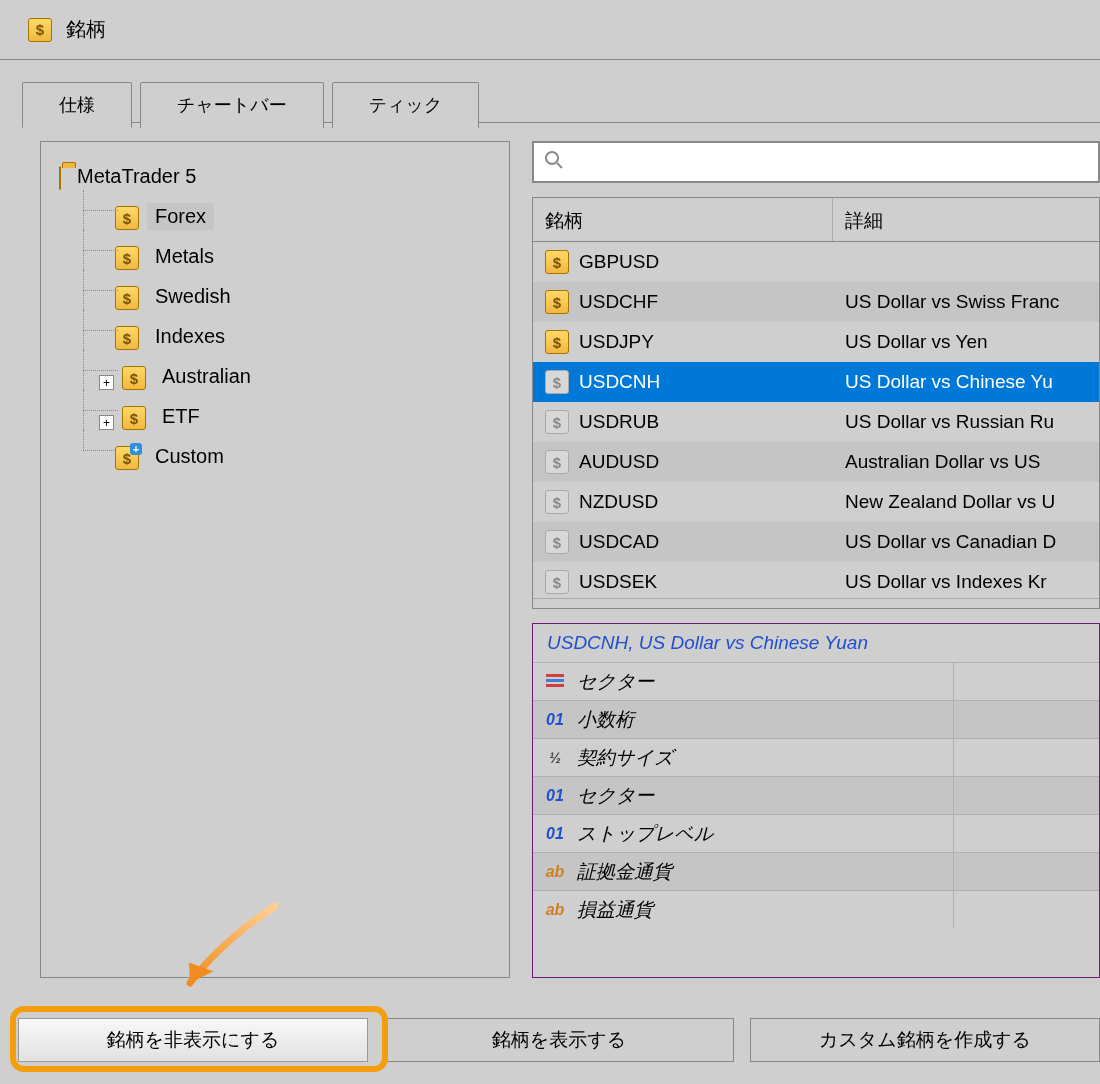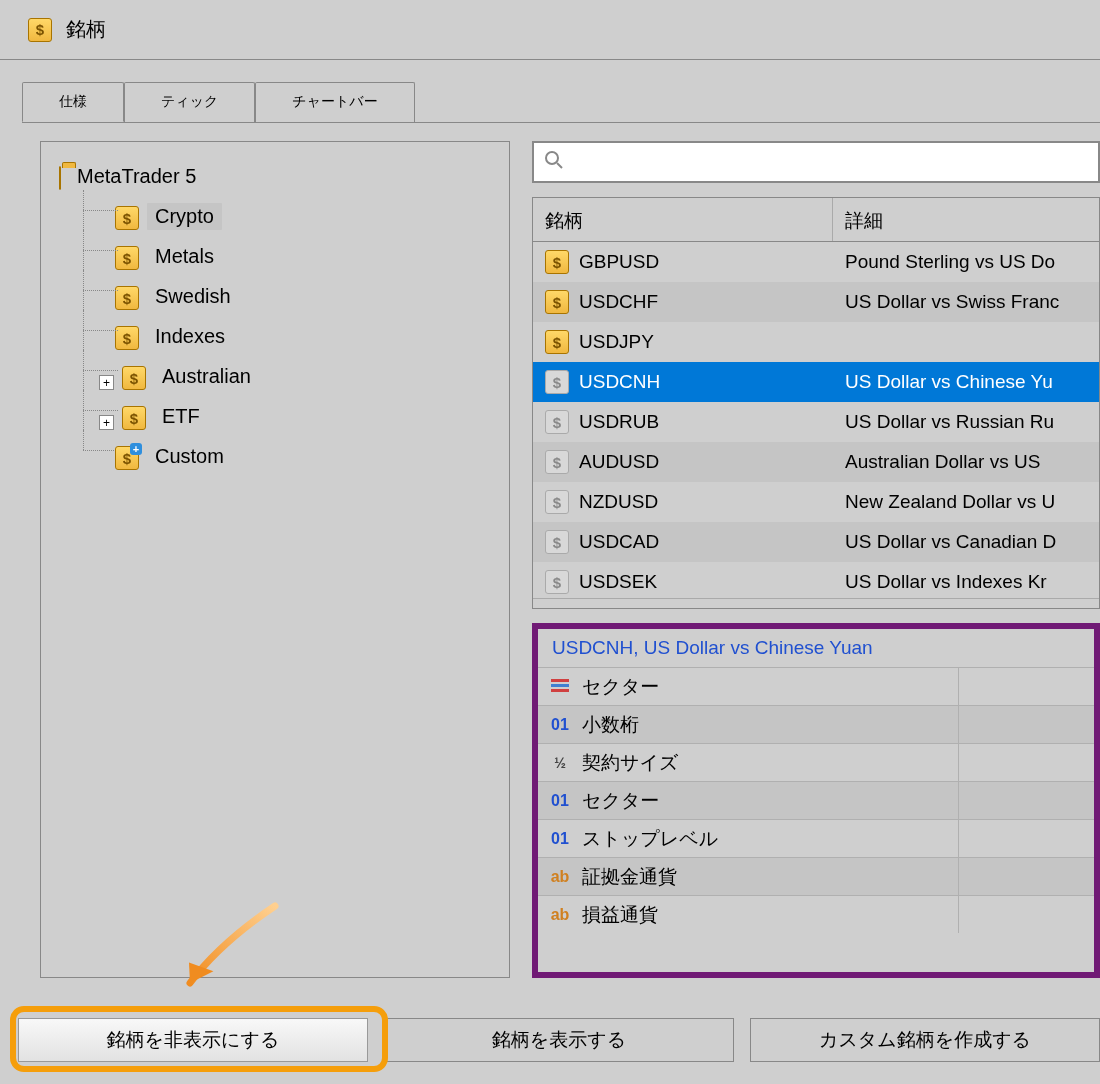--- a/index.html
+++ b/index.html
@@ -41,23 +41,23 @@
   top: 22px;
   left: 22px;
   display: flex;
   z-index: 2;
 }
 .tab {
   padding: 10px 36px;
   border: 1px solid #888;
   border-bottom: none;
   background: #cfcfcf;
-  font-size: 14px;
+  font-size: 18px;
   cursor: pointer;
-  margin-right: 0;
+  margin-right: 8px;
   border-top-left-radius: 2px;
   border-top-right-radius: 2px;
 }
 .tab.active {
   background: #cfcfcf;
   border-bottom: 1px solid #cfcfcf;
   position: relative;
   z-index: 3;
 }
 
@@ -213,25 +213,26 @@
   white-space: nowrap;
   overflow: hidden;
 }
 .td.col-symbol { width: 300px; display: flex; align-items: center; }
 .td.col-detail { flex: 1; }
 .sym-icon { margin-right: 10px; flex-shrink: 0; }
 .table-footer-bar { height: 10px; border-top: 1px solid #aaa; background: #cfcfcf; }
 
 
 .props-table {
-  border: 6px solid #701a75;
+  border: 1px solid #701a75;
   flex: 1;
   overflow: hidden;
   display: flex;
   flex-direction: column;
+  font-style: italic;
 }
 .props-title {
   padding: 8px 14px;
   font-size: 19px;
   color: #2050d0;
   background: #cfcfcf;
 }
 .props-row {
   display: flex;
   height: 38px;
@@ -368,41 +369,41 @@
   <span class="icon">
     <span class="dollar-icon active">$</span>
   </span>
   <span class="title">銘柄</span>
 </div>
 
 <div class="main">
 
   <div class="tabs">
     <div class="tab active"><span>仕様</span></div>
+    <div class="tab"><span>チャートバー</span></div>
     <div class="tab"><span>ティック</span></div>
-    <div class="tab"><span>チャートバー</span></div>
   </div>
 
   <div class="tabbody">
 
     <div class="tree-panel">
       <div class="tree">
         <div class="tree-row">
           <span class="tree-indent level0"></span>
           <span class="tree-icon"><span class="folder-icon"></span></span>
           <span class="tree-label">MetaTrader 5</span>
         </div>
         <div id="tree-items">
             <div class="tree-row">
               <span class="tree-indent" style="width: 70px;">
                 <span class="vline" style="left:38px"></span>
                 <span class="hline" style="left:38px"></span>
               </span>
               <span class="tree-icon"><span class="dollar-icon active">$</span></span>
-              <span class="tree-label selected">Crypto</span>
+              <span class="tree-label selected">Forex</span>
             </div>
             <div class="tree-row">
               <span class="tree-indent" style="width: 70px;">
                 <span class="vline" style="left:38px"></span>
                 <span class="hline" style="left:38px"></span>
               </span>
               <span class="tree-icon"><span class="dollar-icon active">$</span></span>
               <span class="tree-label">Metals</span>
             </div>
             <div class="tree-row">
@@ -467,34 +468,34 @@
         <div class="table-header">
           <div class="th col-symbol">銘柄</div>
           <div class="th col-detail">詳細</div>
         </div>
         <div class="table-body" id="table-body">
             <div class="tr">
               <div class="td col-symbol">
                 <span class="sym-icon"><span class="dollar-icon active">$</span></span>
                 <span>GBPUSD</span>
               </div>
-              <div class="td col-detail">Pound Sterling vs US Do</div>
             </div>
             <div class="tr">
               <div class="td col-symbol">
                 <span class="sym-icon"><span class="dollar-icon active">$</span></span>
                 <span>USDCHF</span>
               </div>
               <div class="td col-detail">US Dollar vs Swiss Franc</div>
             </div>
             <div class="tr">
               <div class="td col-symbol">
                 <span class="sym-icon"><span class="dollar-icon active">$</span></span>
                 <span>USDJPY</span>
               </div>
+              <div class="td col-detail">US Dollar vs Yen</div>
             </div>
             <div class="tr selected">
               <div class="td col-symbol">
                 <span class="sym-icon"><span class="dollar-icon inactive">$</span></span>
                 <span>USDCNH</span>
               </div>
               <div class="td col-detail">US Dollar vs Chinese Yu</div>
             </div>
             <div class="tr">
               <div class="td col-symbol">

